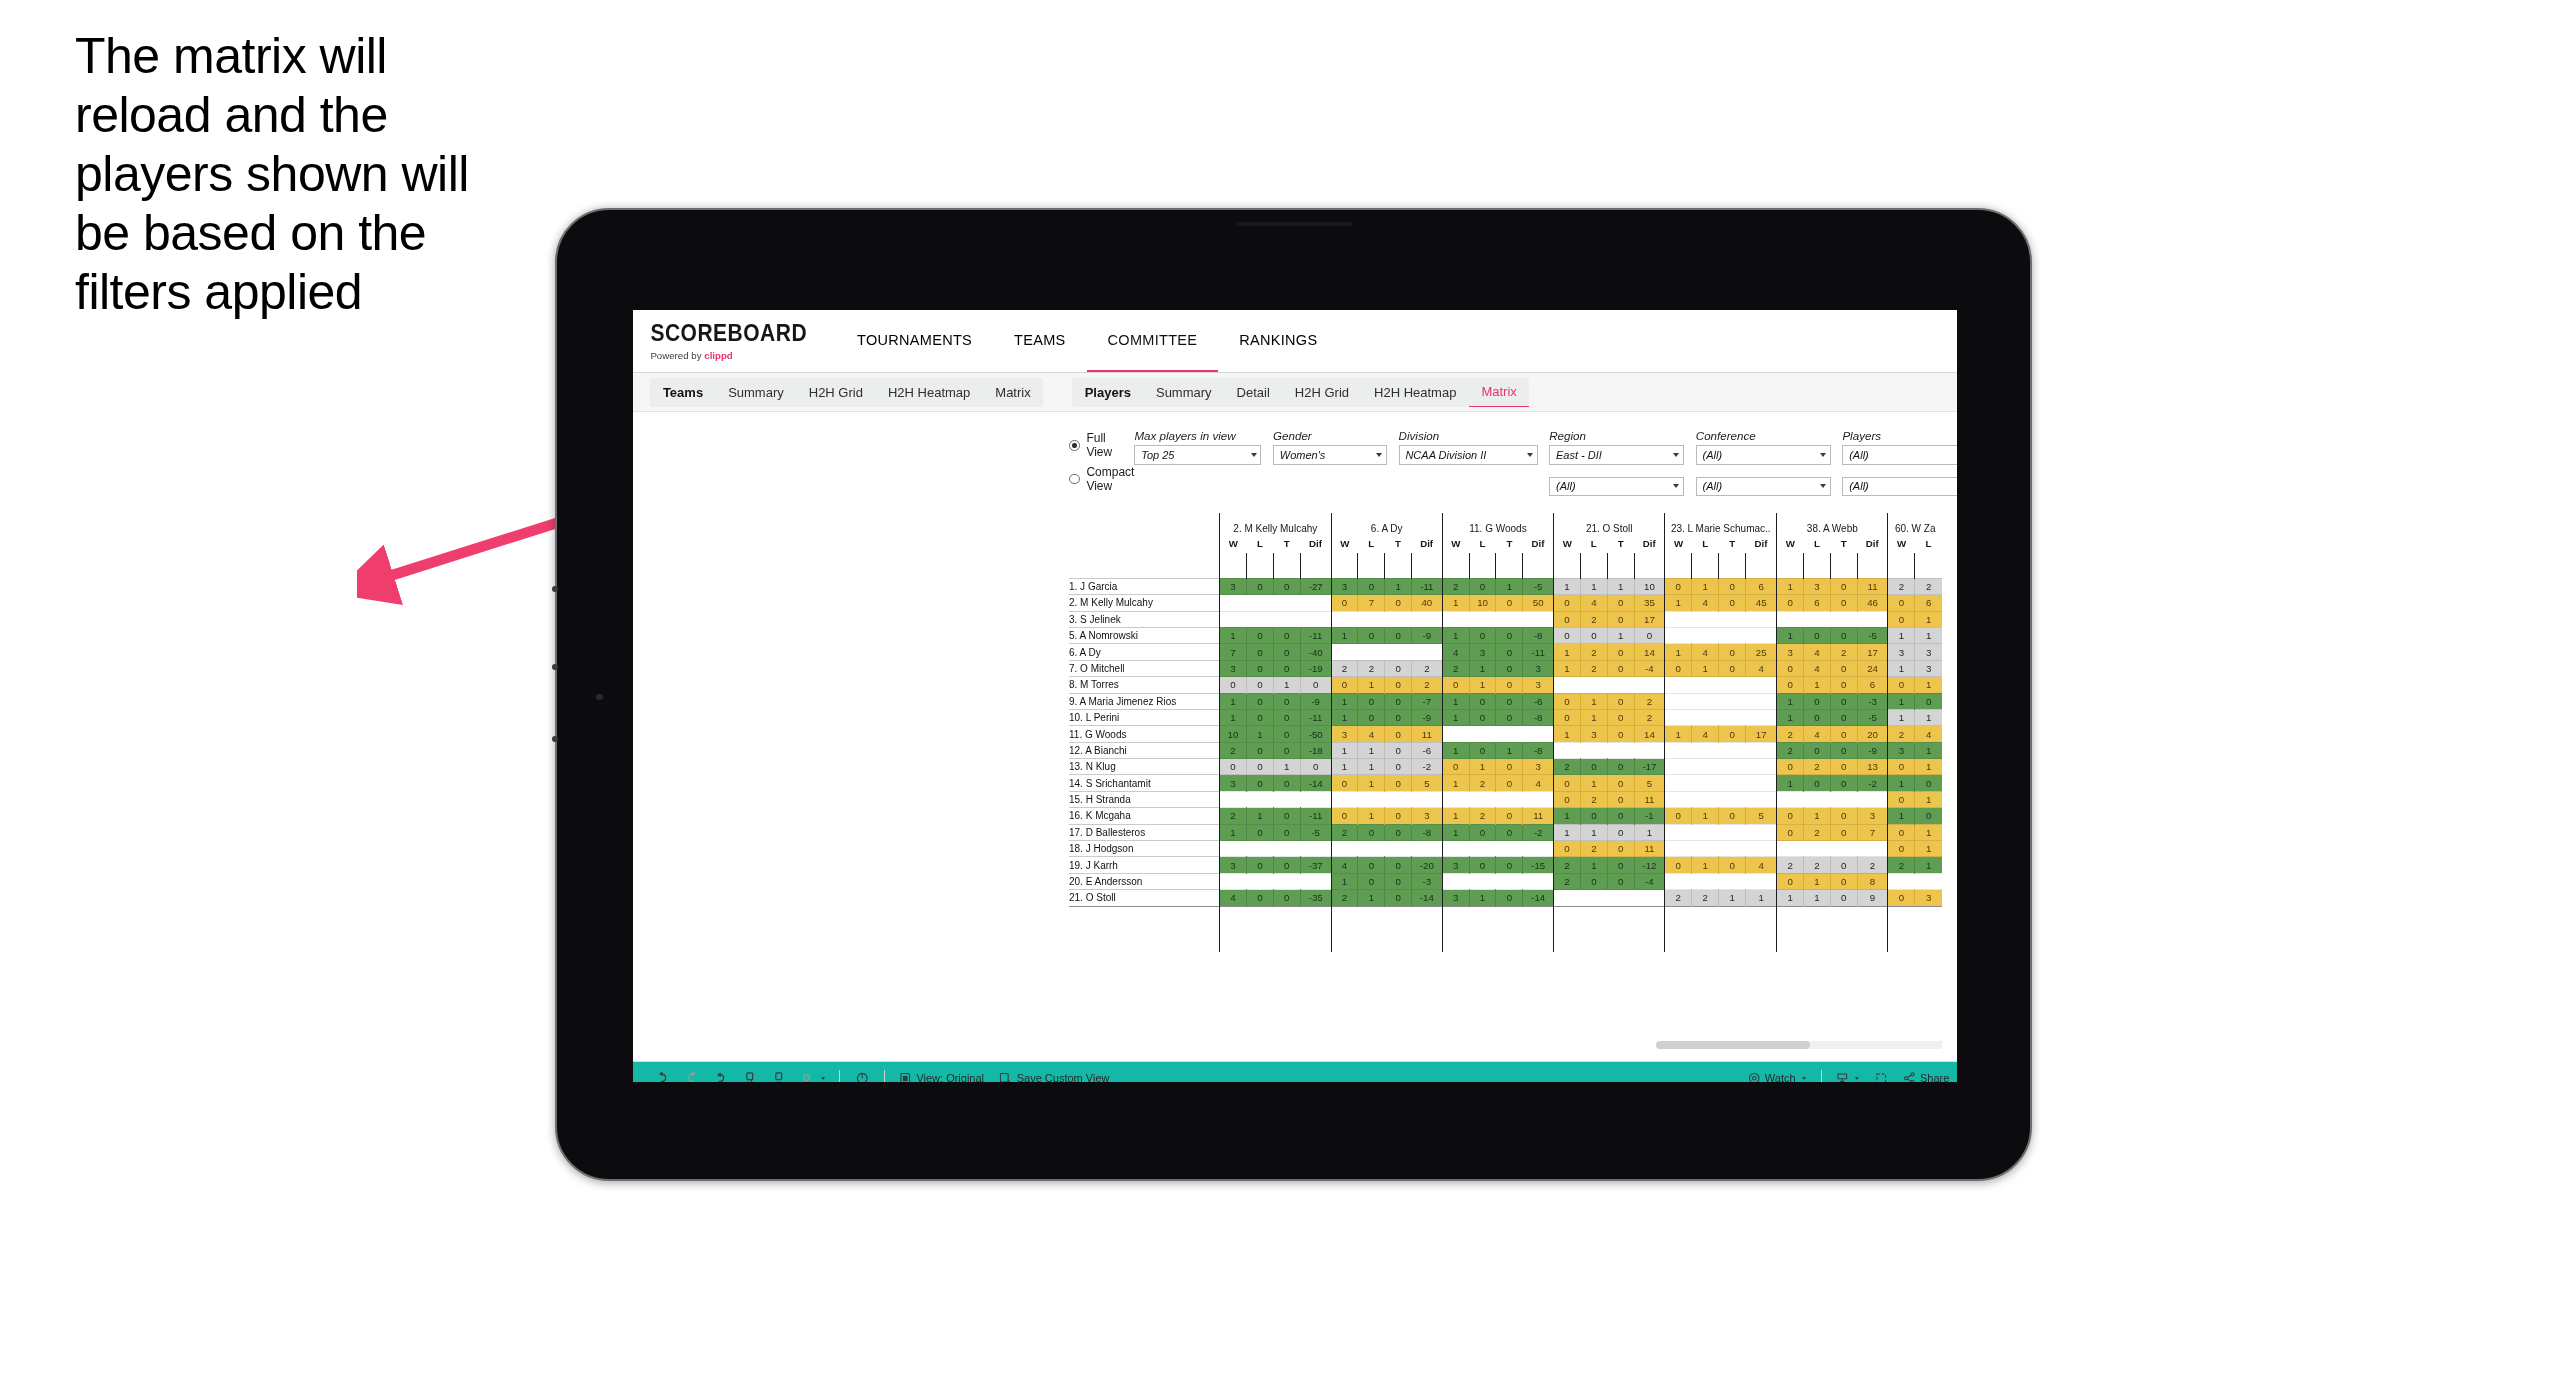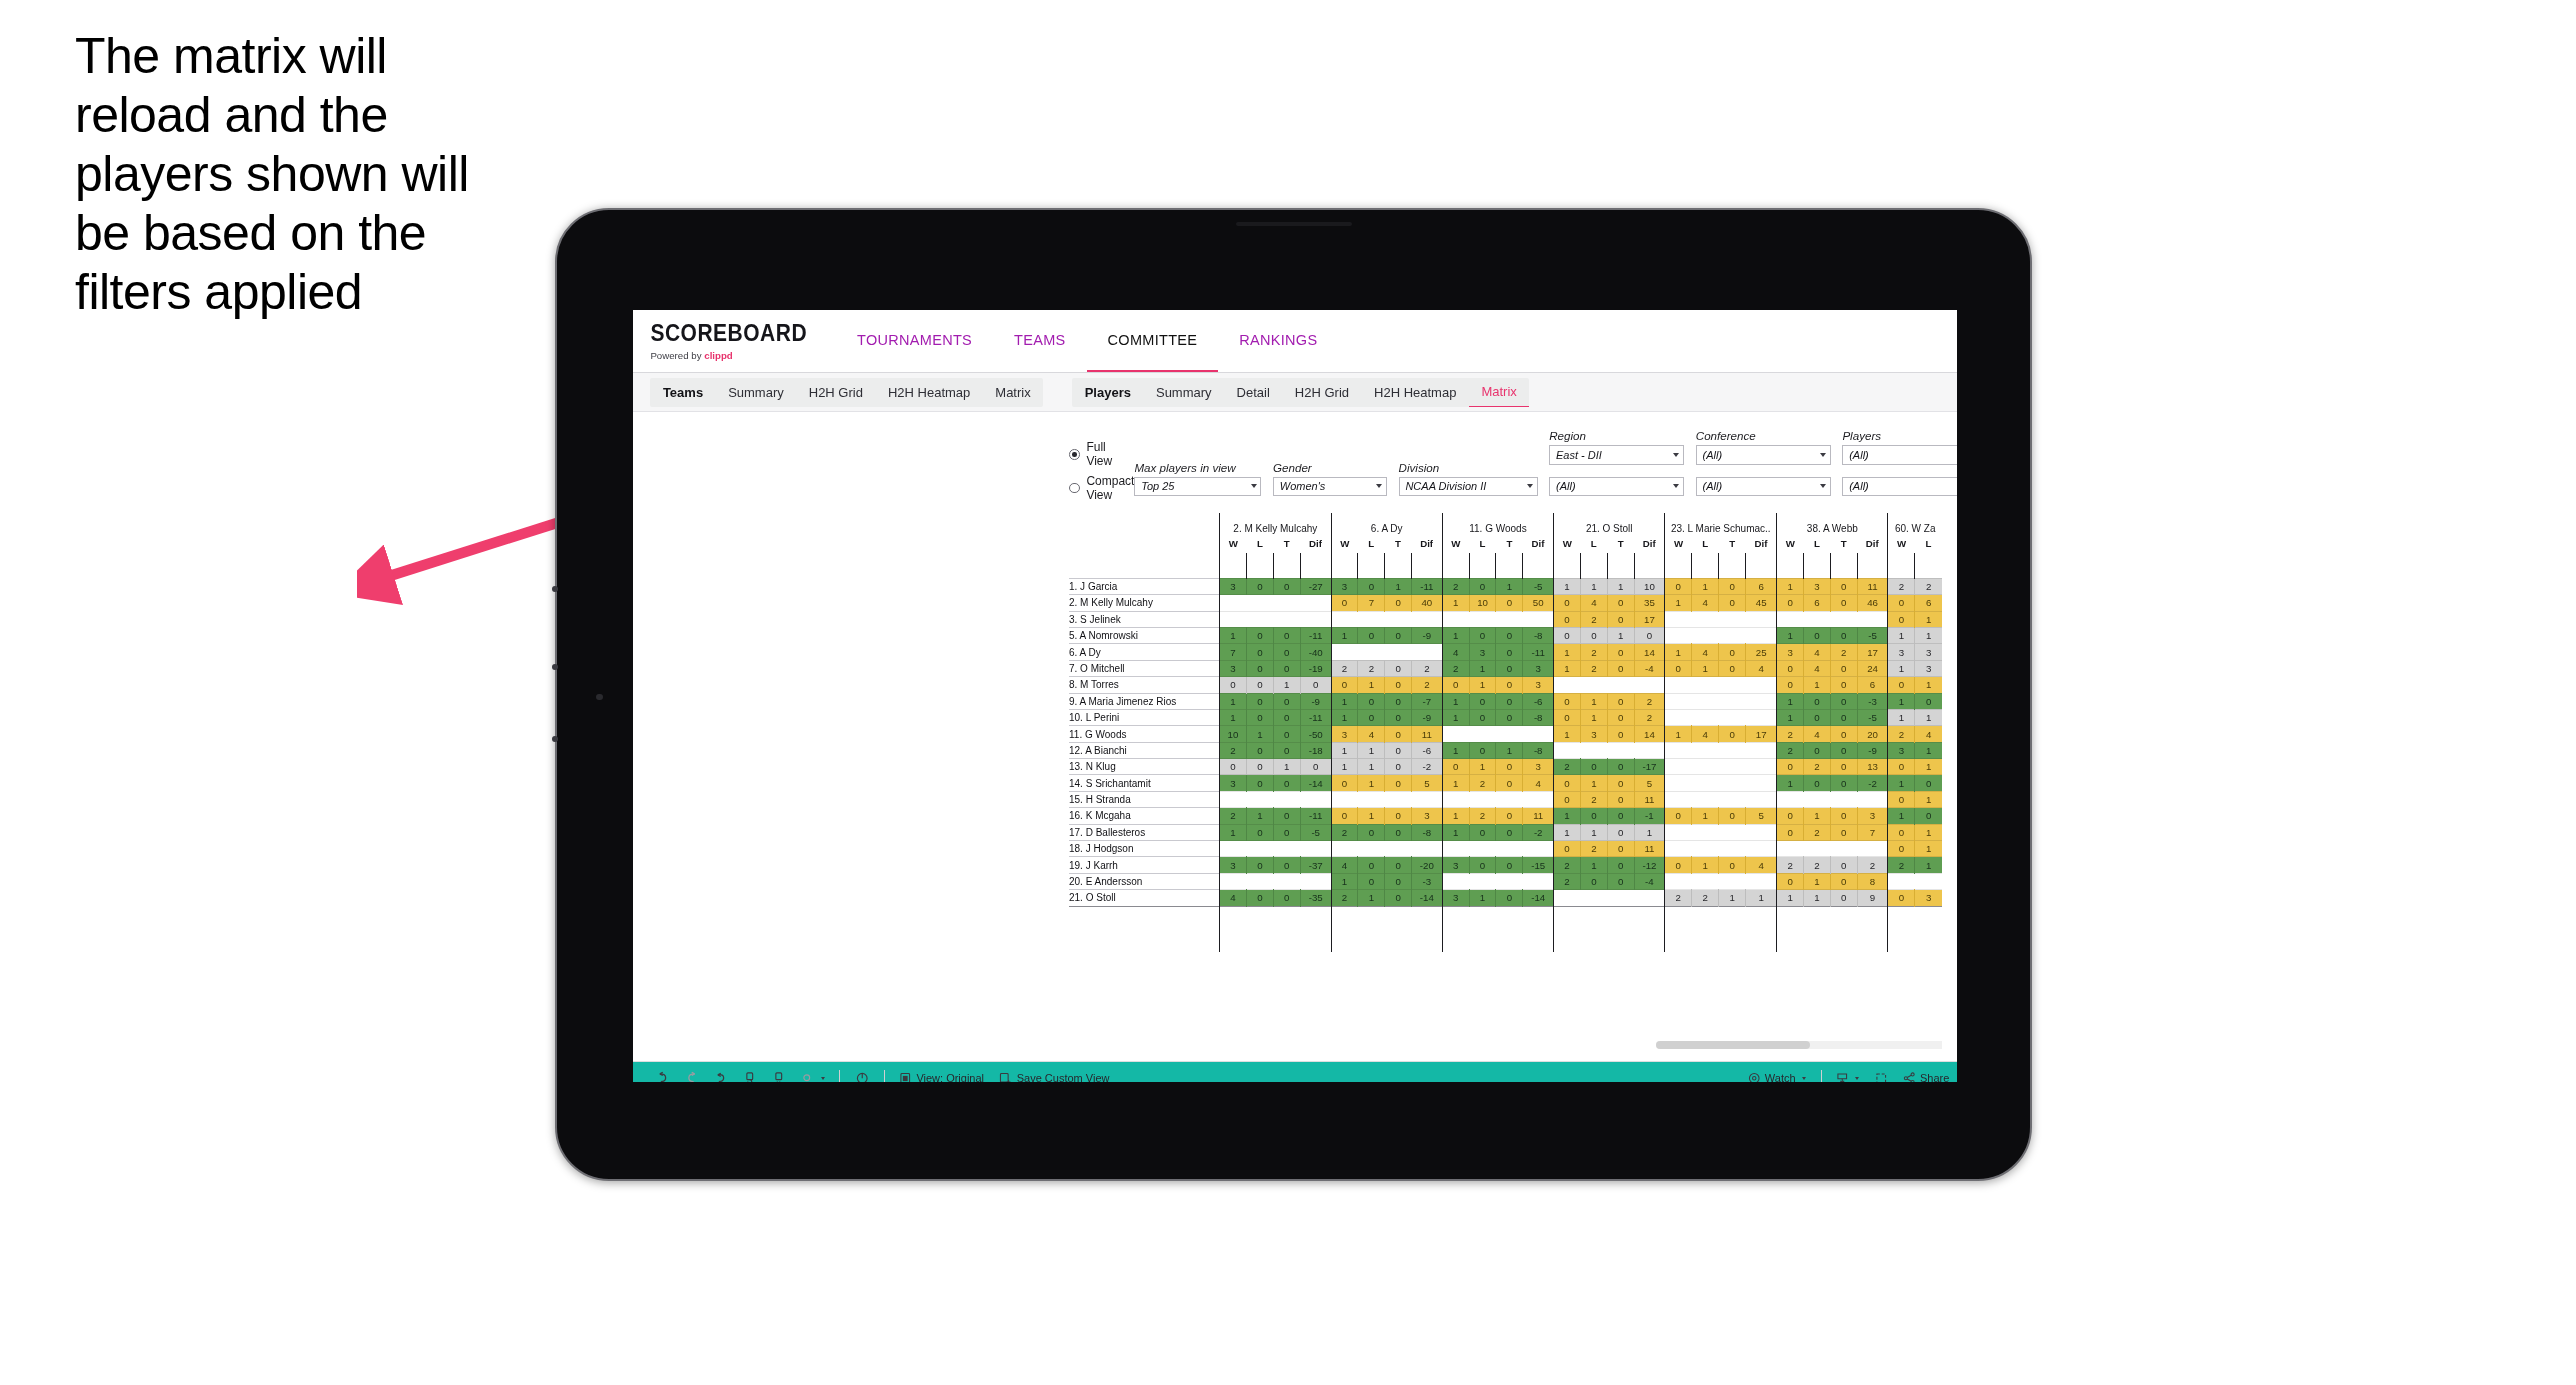--- a/index.html
+++ b/index.html
@@ -54,21 +54,21 @@
   .brand-title {
     font-size: 21px; font-weight:bold; letter-spacing:0.5px; color:#15151a;
     font-family:"Liberation Sans", sans-serif;
     transform: scaleY(1.18); transform-origin: left center;
   }
   .brand-sub { font-size: 9.7px; color:#3d3d44; margin-top:4.8px; }
   .brand-sub .clippd { color:#e8336d; font-weight:bold; }
   .navtabs { display:flex; align-items:stretch; }
   .navtab {
     display:flex; align-items:center; padding: 0 21px;
-    font-size: 14.5px; color:#a21caf; letter-spacing:0.3px;
+    font-size: 14.5px; color:#000000; letter-spacing:0.3px;
     border-bottom: 2.9px solid transparent; cursor:pointer;
   }
   .navtab.active { border-bottom-color:#e8336d; color:#111; }
 
   .subbar {
     height: 39px; background:#f6f6f7; border-bottom:1px solid #e2e2e6;
     display:flex; align-items:center; padding-left:17.4px; gap:0px;
   }
   .subgroup { display:flex; align-items:center; height:29px; }
   .subgroup.sheetgroup { background:#eceded; border-radius:1.9px; }
@@ -81,21 +81,21 @@
 
   
   .sheet {
     position:relative;
     height: calc(772px - 51px - 39px - 33px);
     background:#fff;
     overflow:hidden;
   }
   .filters {
     position:absolute; left:436px; top:17.4px; width:873px;
-    display:flex; align-items:flex-end; gap:0;
+    display:flex; align-items:flex-start; gap:0;
   }
   .viewtoggle { width:106px; padding-top:1.9px; }
   .radio-row { display:flex; align-items:center; gap:6.8px; margin-bottom:5.8px; font-size:12px; color:#1c1c20; }
   .radio {
     width:10.6px; height:10.6px; border-radius:50%; border:1.3px solid #6a6a72; background:#fff;
     display:inline-block; position:relative; flex:none;
   }
   .radio.on::after {
     content:""; position:absolute; left:2.2px; top:2.2px; width:4.4px; height:4.4px;
     border-radius:50%; background:#2a2a30;

